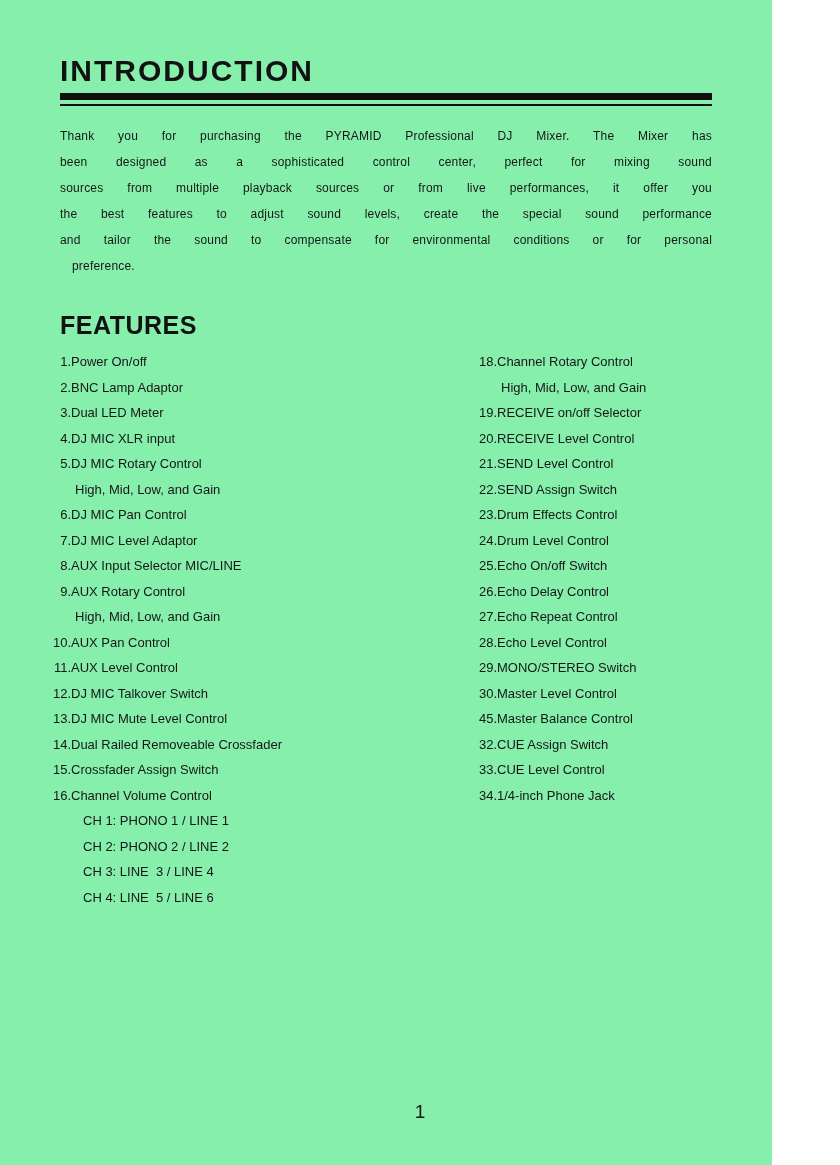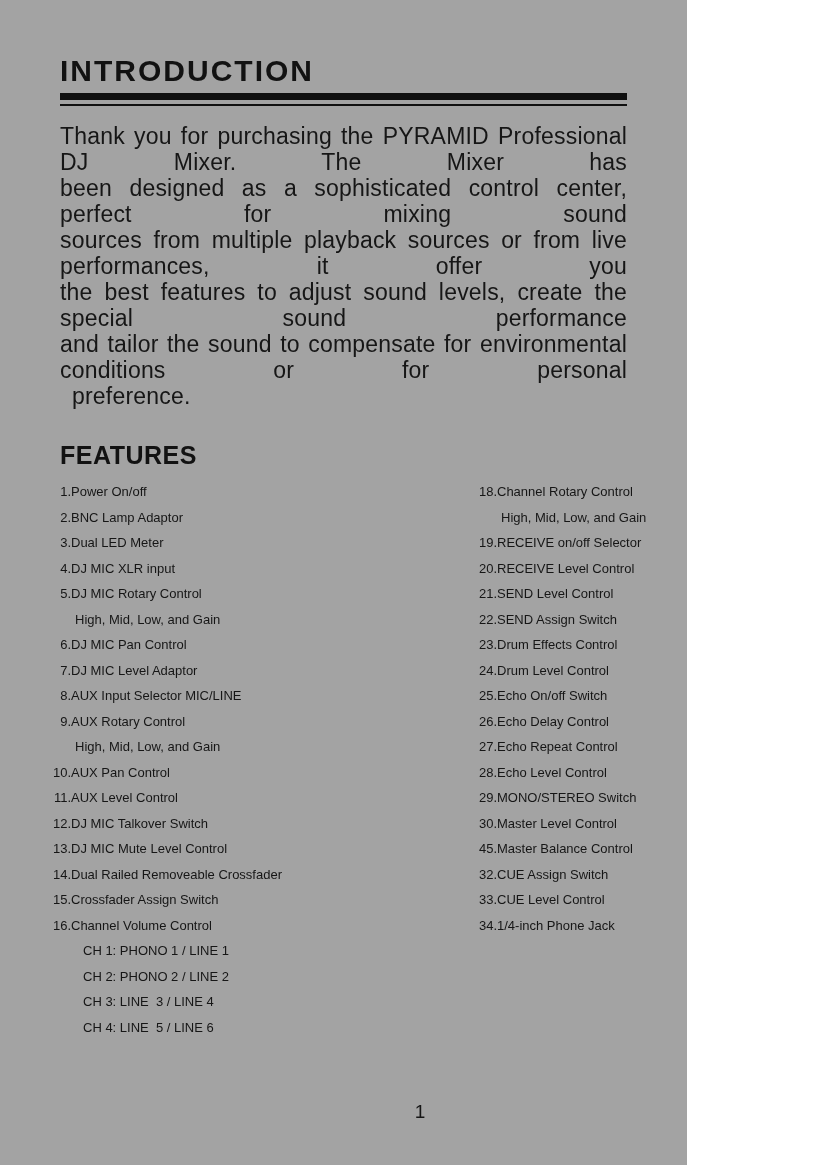--- a/index.html
+++ b/index.html
@@ -10,23 +10,23 @@
   body {
     width: 840px;
     height: 1165px;
     font-family: "Liberation Sans", sans-serif;
     color: #161616;
     position: relative;
     overflow: hidden;
   }
   .page {
     position: relative;
-    width: 687px;
+    width: 772px;
     height: 1165px;
-    background: #a3a3a3;
+    background: #86efac;
   }
   .content {
     padding: 0 60px;
   }
   h1.doc-title {
     margin: 0;
     padding-top: 56px;
     font-size: 30px;
     line-height: 30px;
     font-weight: bold;
@@ -40,21 +40,21 @@
     width: 100%;
   }
   .rule-thin {
     margin-top: 4px;
     height: 2px;
     background: #101010;
     width: 100%;
   }
   .intro {
     margin-top: 17px;
-    font-size: 23px;
+    font-size: 12px;
     line-height: 26px;
     letter-spacing: 0.2px;
   }
   .intro-line {
     text-align: justify;
     text-align-last: justify;
     white-space: normal;
   }
   .intro-line.last {
     text-align-last: left;

